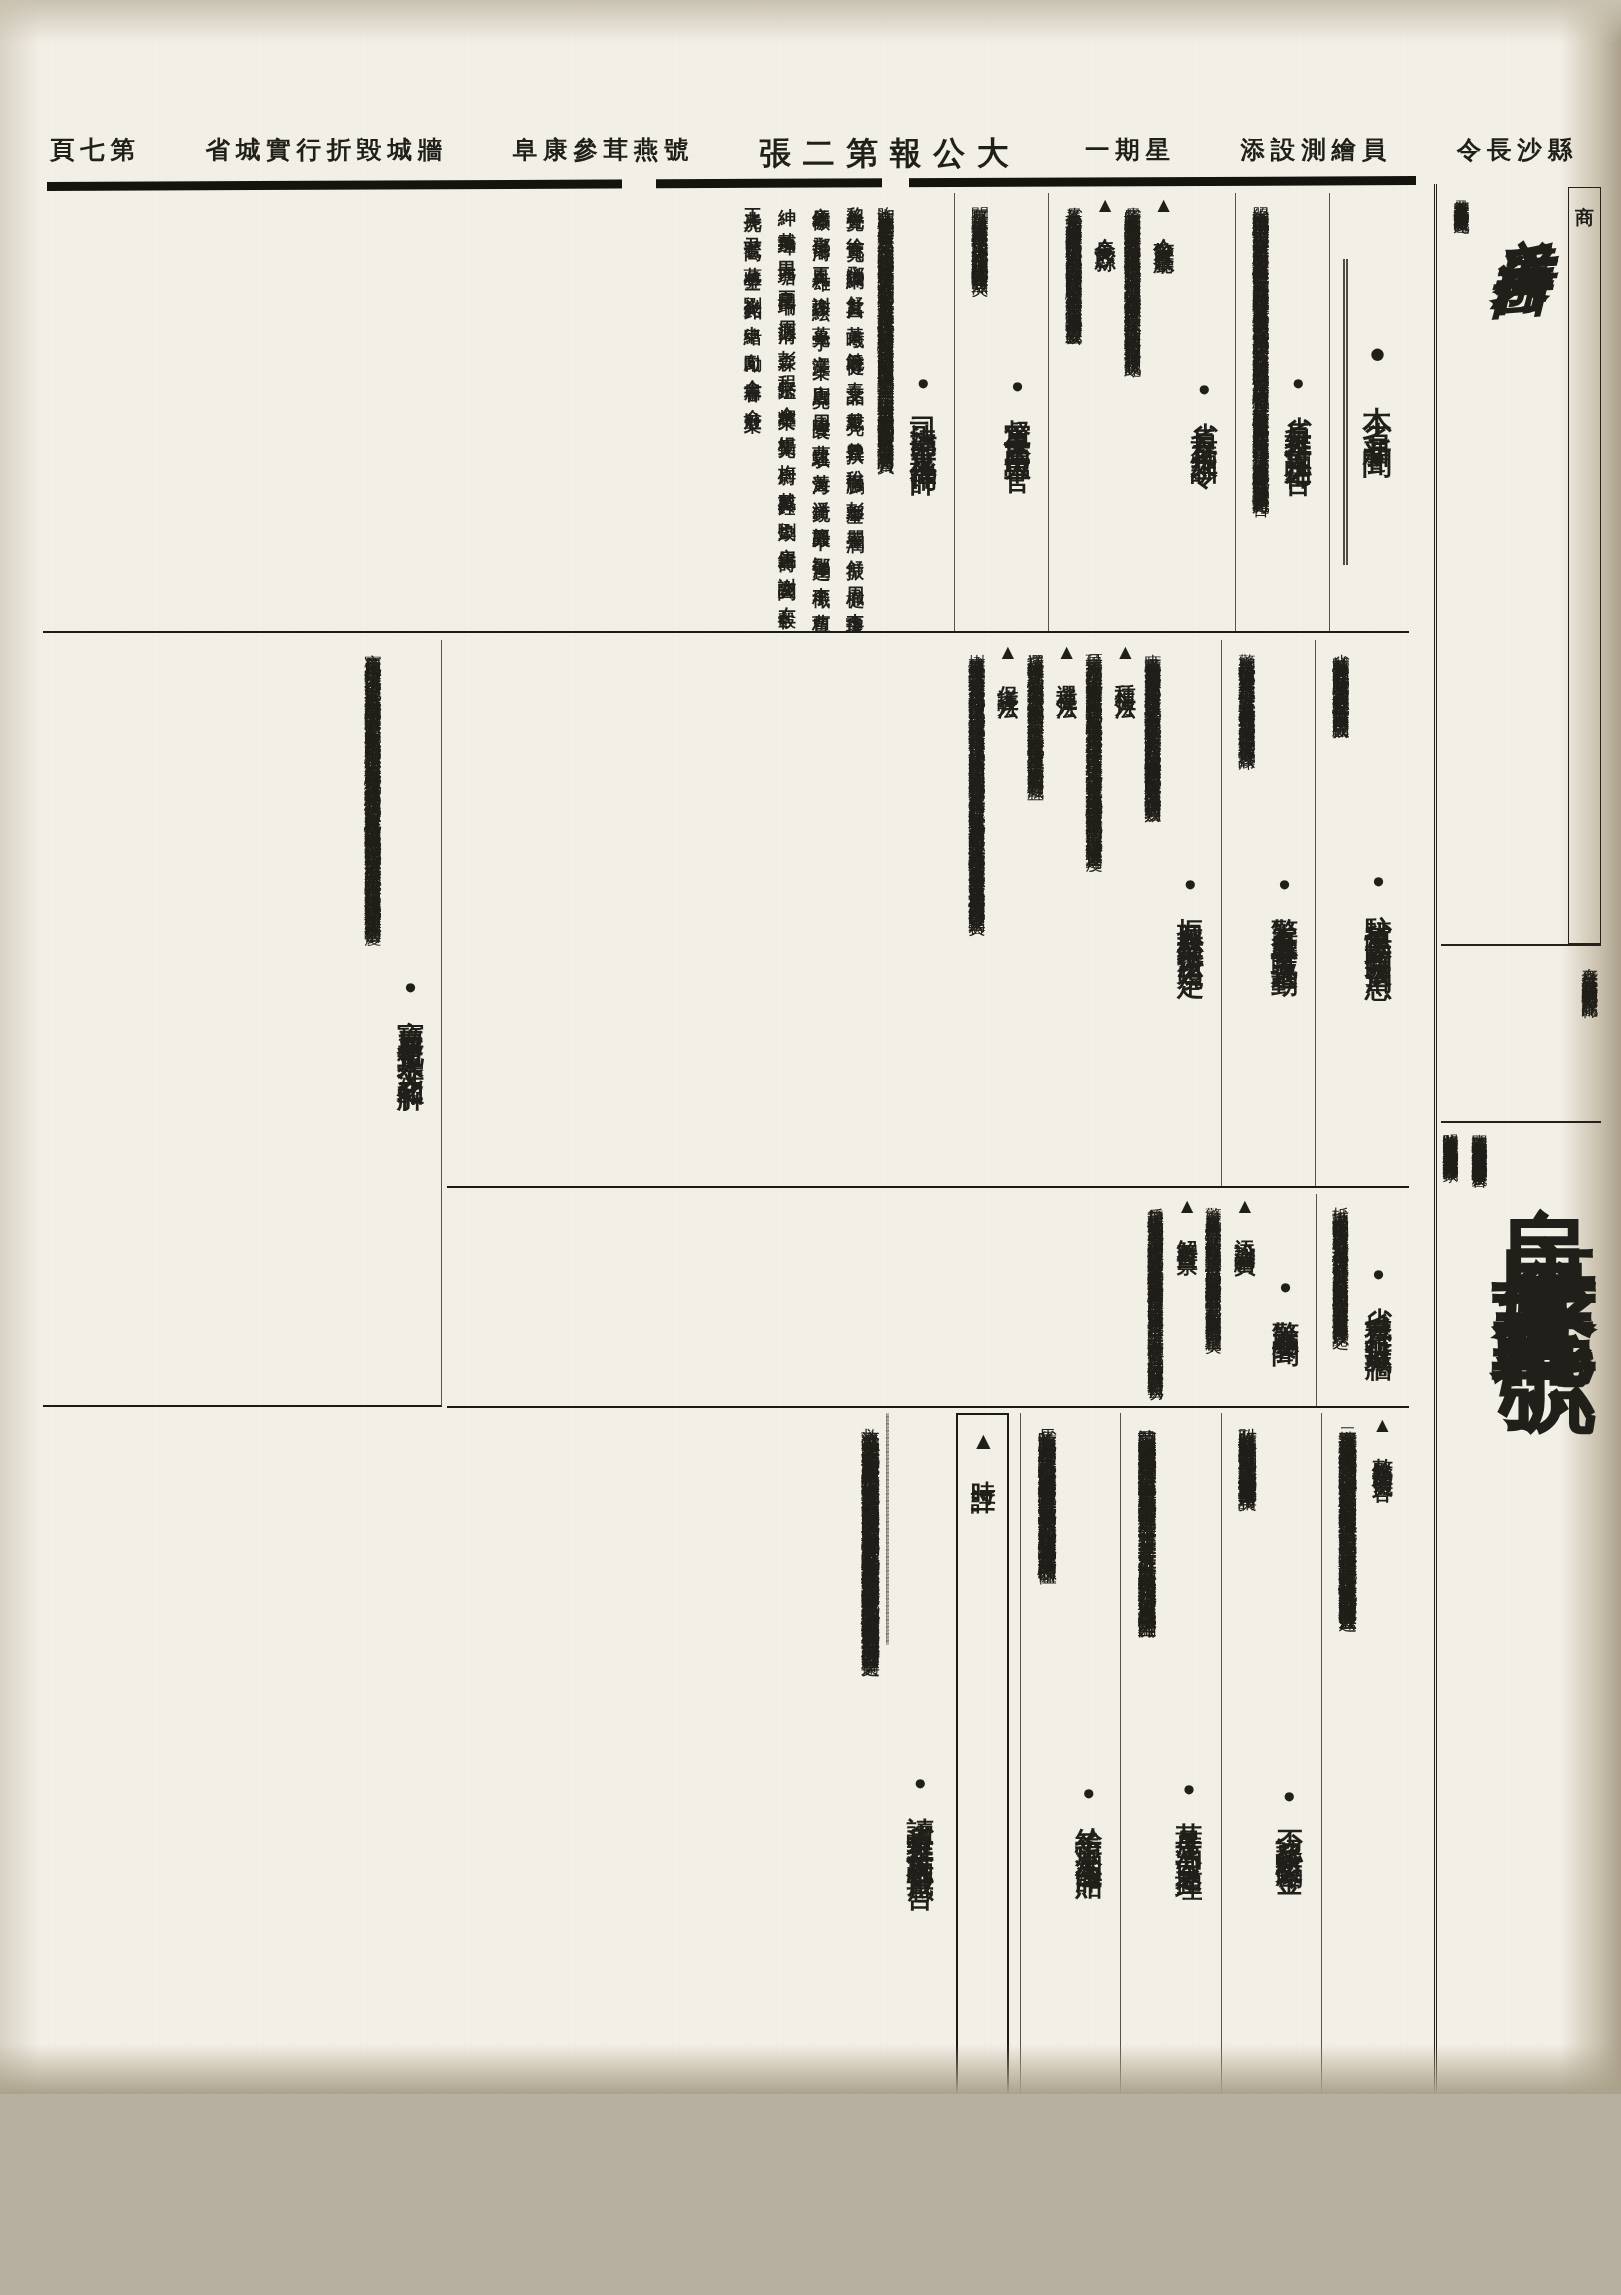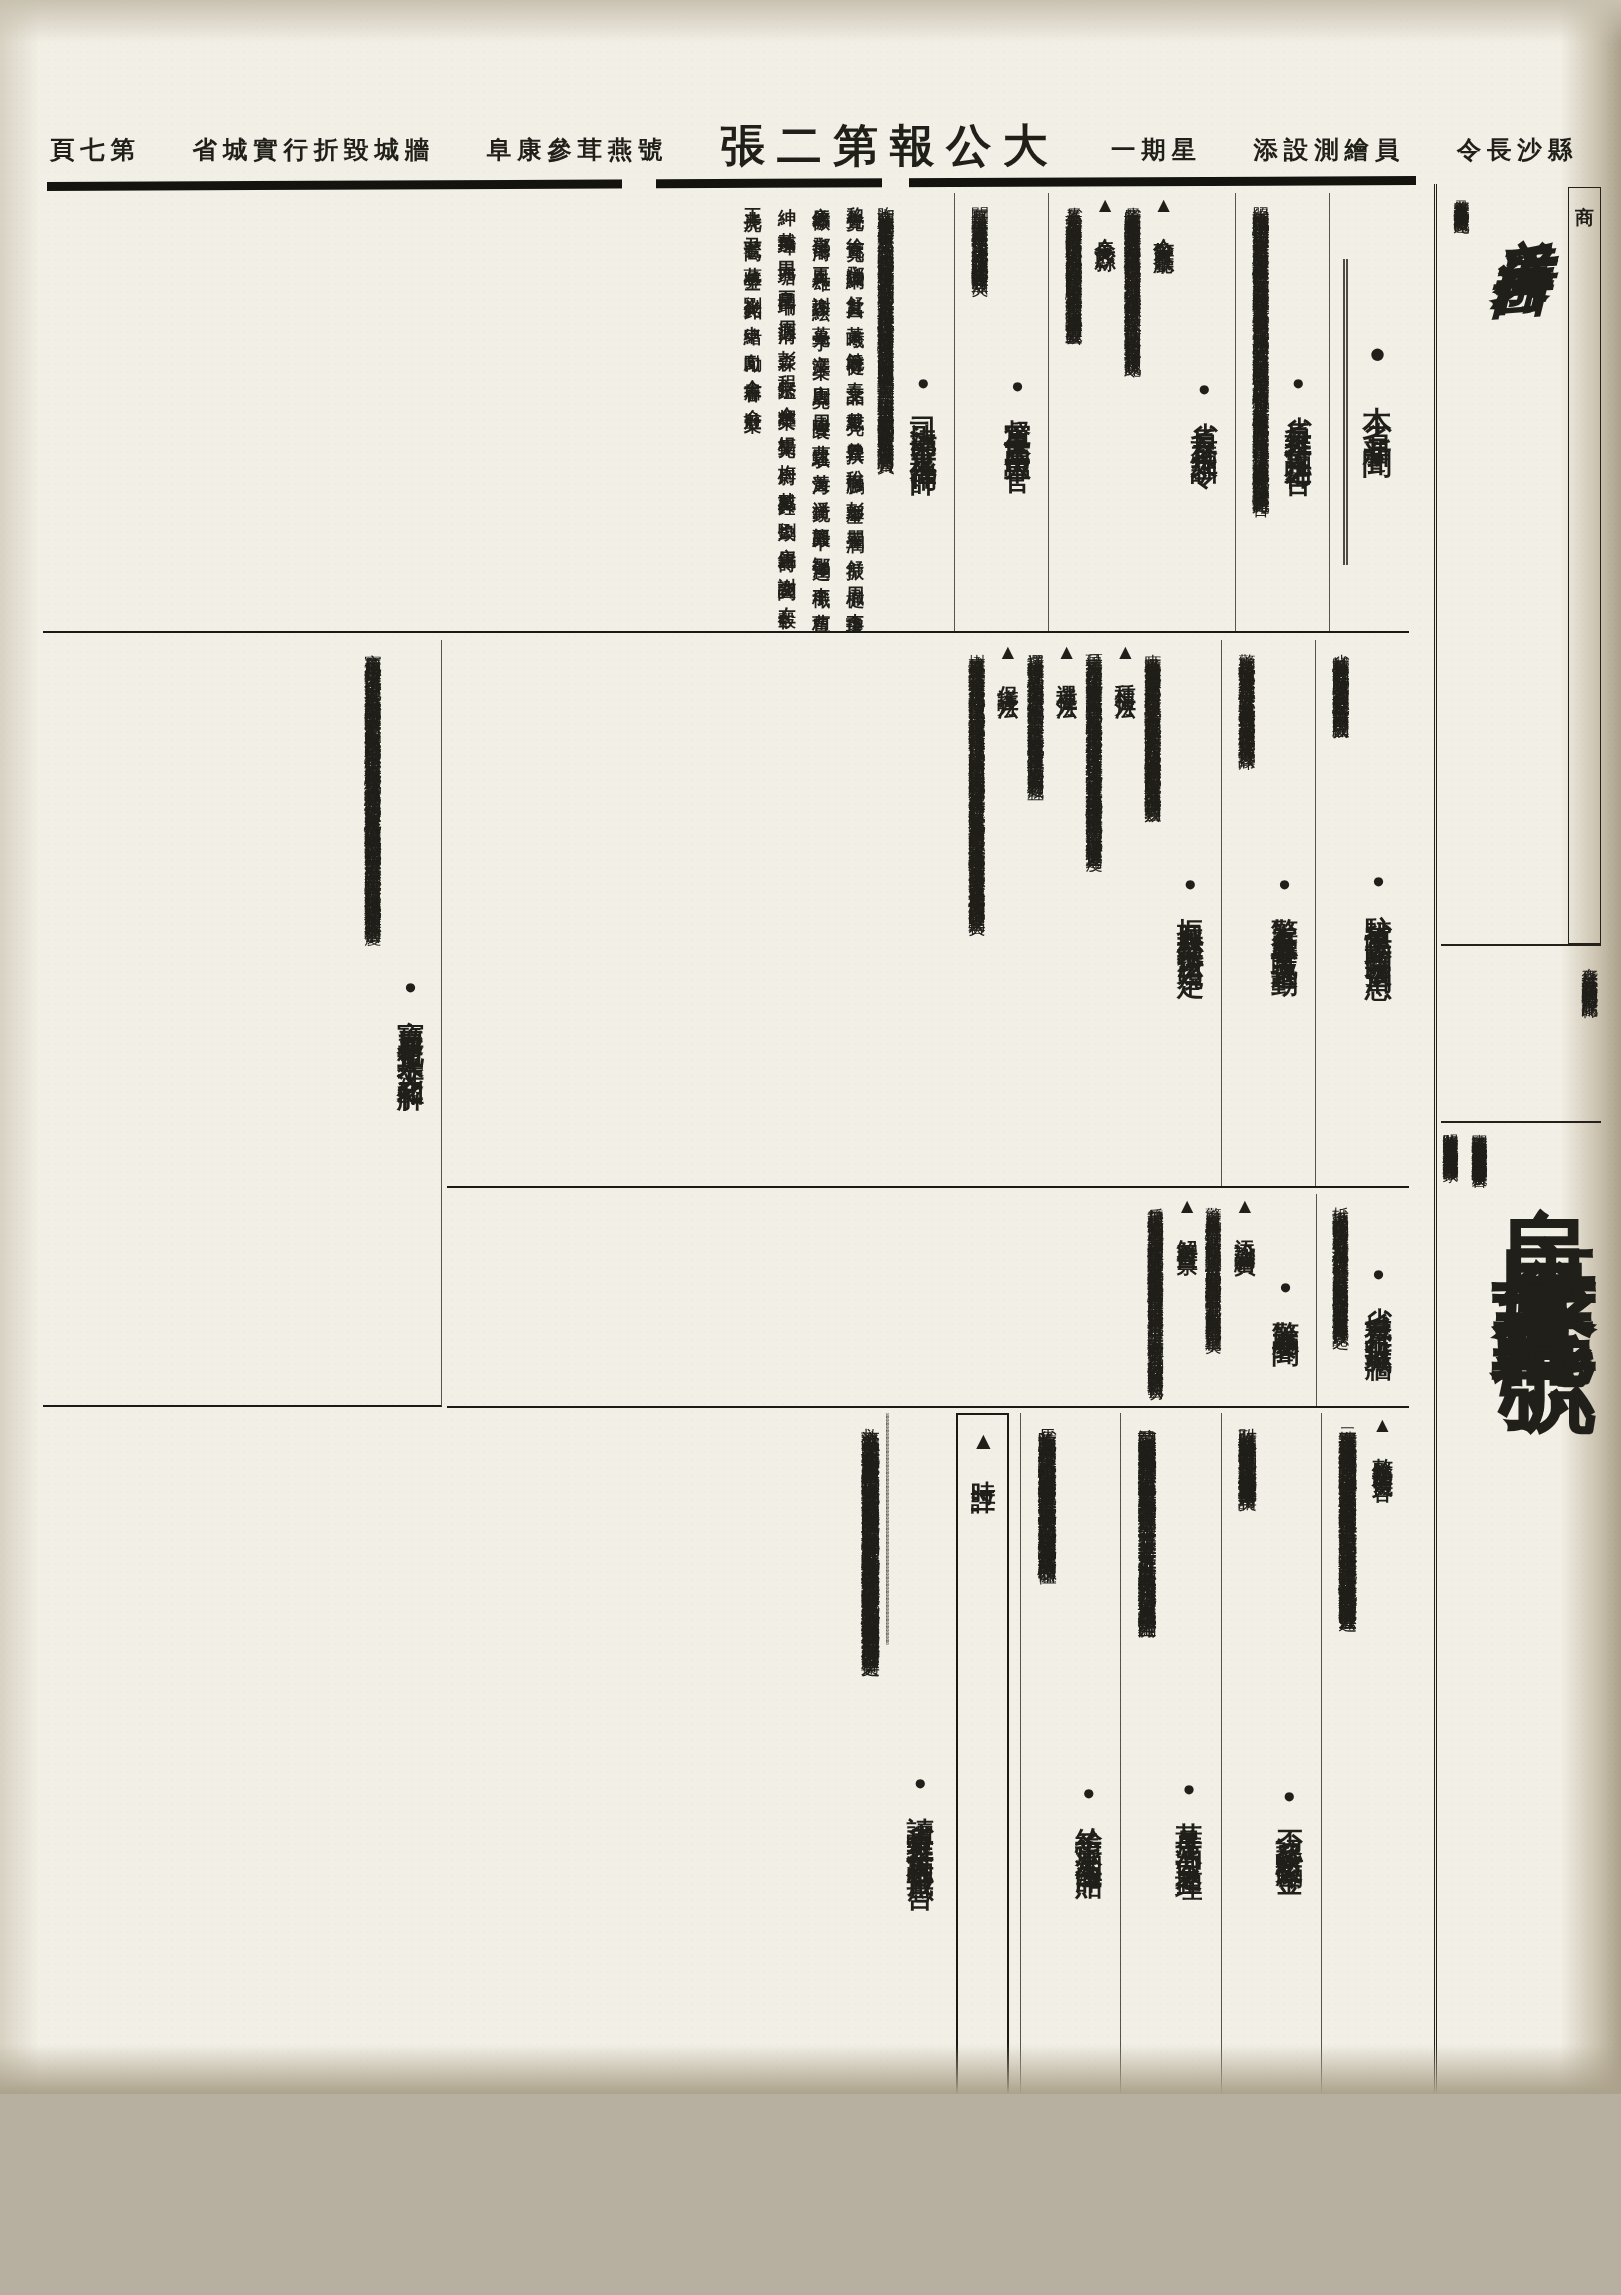--- a/index.html
+++ b/index.html
@@ -19,21 +19,21 @@
     background-size:6.5px 8px,100% 100%,100% 100%;
     overflow:hidden;
   }
   
   .page-header{
     position:absolute;left:50px;top:101px;width:1528px;height:72px;
     display:flex;align-items:flex-end;justify-content:space-between;
     font-weight:700;white-space:nowrap;
   }
   .hdr-item{font-size:24.5px;letter-spacing:5.8px;padding-bottom:7.2px;}
-  .hdr-masthead{font-size:45px;letter-spacing:11.5px;padding-bottom:0;transform:translateY(2.9px);}
+  .hdr-masthead{font-size:32px;letter-spacing:11.5px;padding-bottom:0;transform:translateY(2.9px);}
   .rule-heavy{
     position:absolute;left:47px;top:179px;width:1369px;height:8.6px;
     background:linear-gradient(90deg,#15130e 0 42%,transparent 42% 44.5%,#15130e 44.5% 61%,transparent 61% 63%,#15130e 63% 100%);
     transform:rotate(-.25deg);
   }
   
   .vband{
     position:absolute;
     writing-mode:vertical-rl;text-orientation:mixed;
     overflow:hidden;

